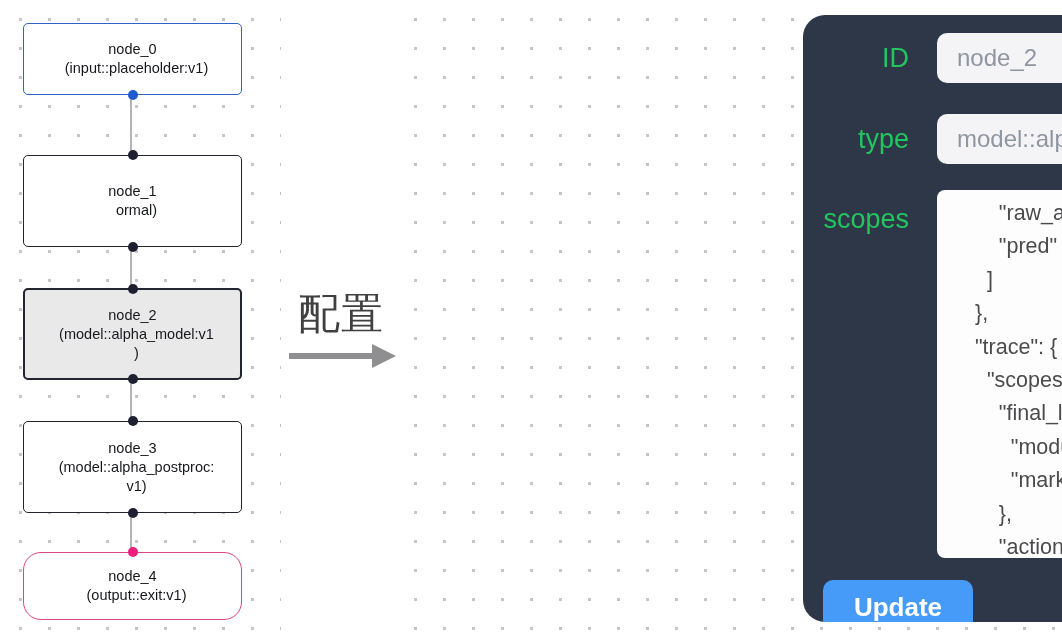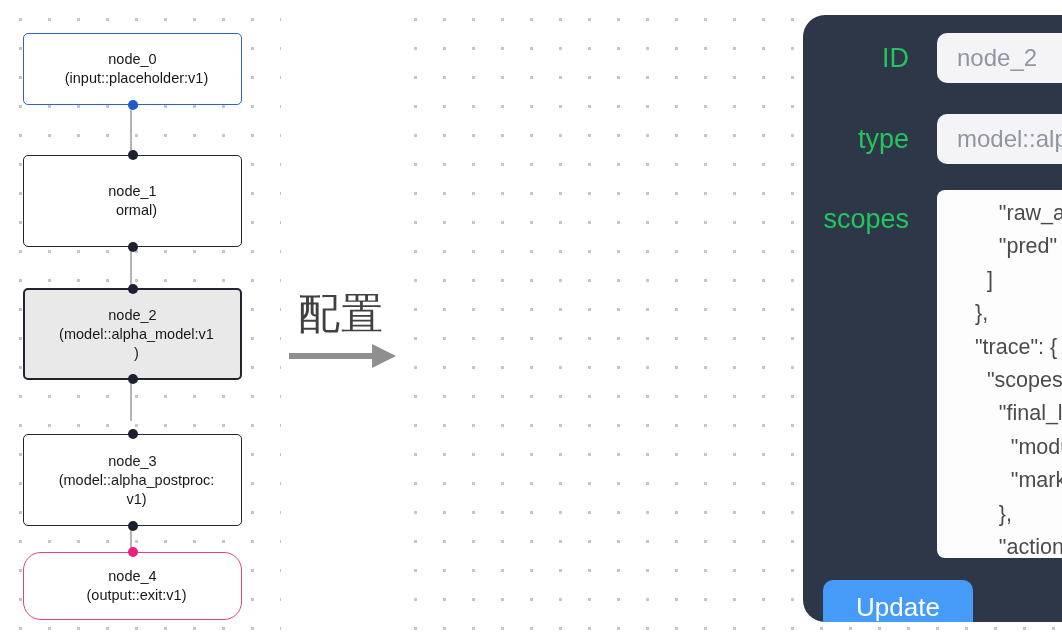--- a/index.html
+++ b/index.html
@@ -22,24 +22,24 @@
     position:absolute; left:130px; width:2px; background:#b4b4b8; z-index:1;
   }
   .node {
     position:absolute; left:23px; width:219px; z-index:2;
     background:#ffffff; border:1.8px solid #23252e; border-radius:5px;
     display:flex; flex-direction:column; align-items:center; justify-content:center;
     text-align:center; font-size:14.5px; line-height:19px; color:#17181d;
     padding:0 24px;
   }
   .node .sub-line { white-space:nowrap;margin-left:8px; }
-  #node-0 { top:33px;  height:72px; border-color:#2f62c4; }
+  #node-0 { top:23px;  height:72px; border-color:#2f62c4; }
   #node-1 { top:155px; height:92px; }
   #node-2 { top:288px; height:92px; background:#e9e9ea; border-width:2.2px; }
-  #node-3 { top:434px; height:92px; }
+  #node-3 { top:421px; height:92px; }
   #node-4 { top:552px; height:68px; border-color:#dd4380;border-radius:18px; }
   #edge-0 { top:94px;  height:63px; }
   #edge-1 { top:246px; height:44px; }
   #edge-2 { top:379px; height:42px; }
   #edge-3 { top:510px; height:44px; }
   .port {
     position:absolute; left:50%; transform:translateX(-50%);
     width:10px; height:10px; border-radius:50%; background:#1c2030; z-index:3;
   }
   .port.top    { top:-6px; }
@@ -79,21 +79,21 @@
     background:#fdfdfe; border-radius:8px; overflow:hidden;
   }
   .ta pre {
     font-family:"Liberation Sans", sans-serif;
     font-size:21.5px; line-height:33.4px; color:#4b4b4d;
     padding:7px 0 0 26px; white-space:pre;
   }
   #update-btn {
     position:absolute; left:20px; top:565px; width:150px; height:55px;
     background:#459bf7; border:none; border-radius:10px;
-    color:#ffffff; font-size:26px; font-weight:normal;
+    color:#ffffff; font-size:26px; font-weight:bold;
     font-family:"Liberation Sans", sans-serif;
   }
 </style>
 </head>
 <body>
 
 <div class="dots" id="canvas-left">
 
   <div class="edge" id="edge-0"></div>
   <div class="edge" id="edge-1"></div>

